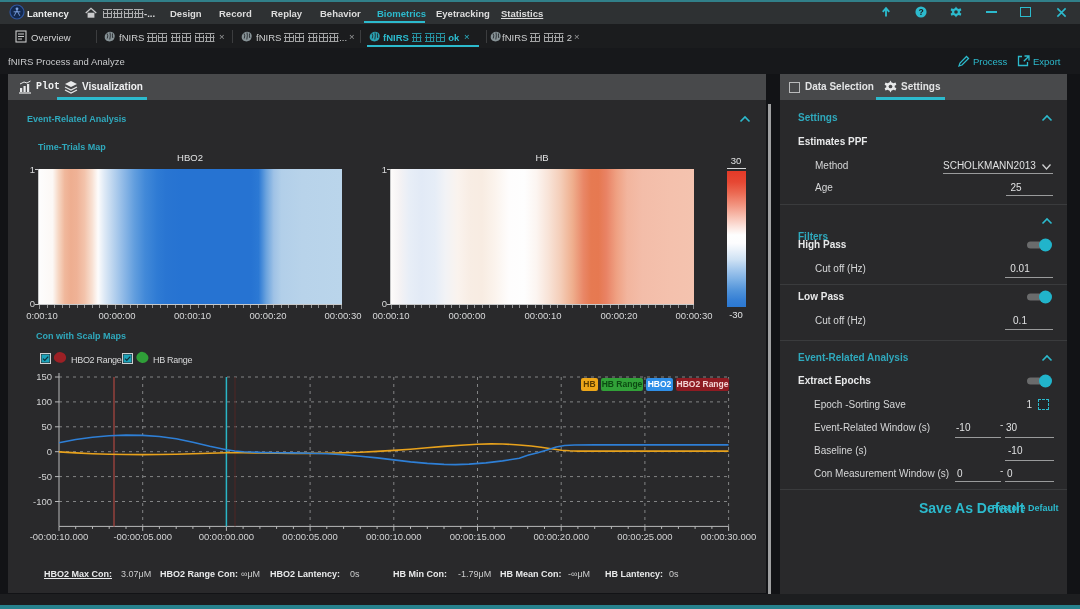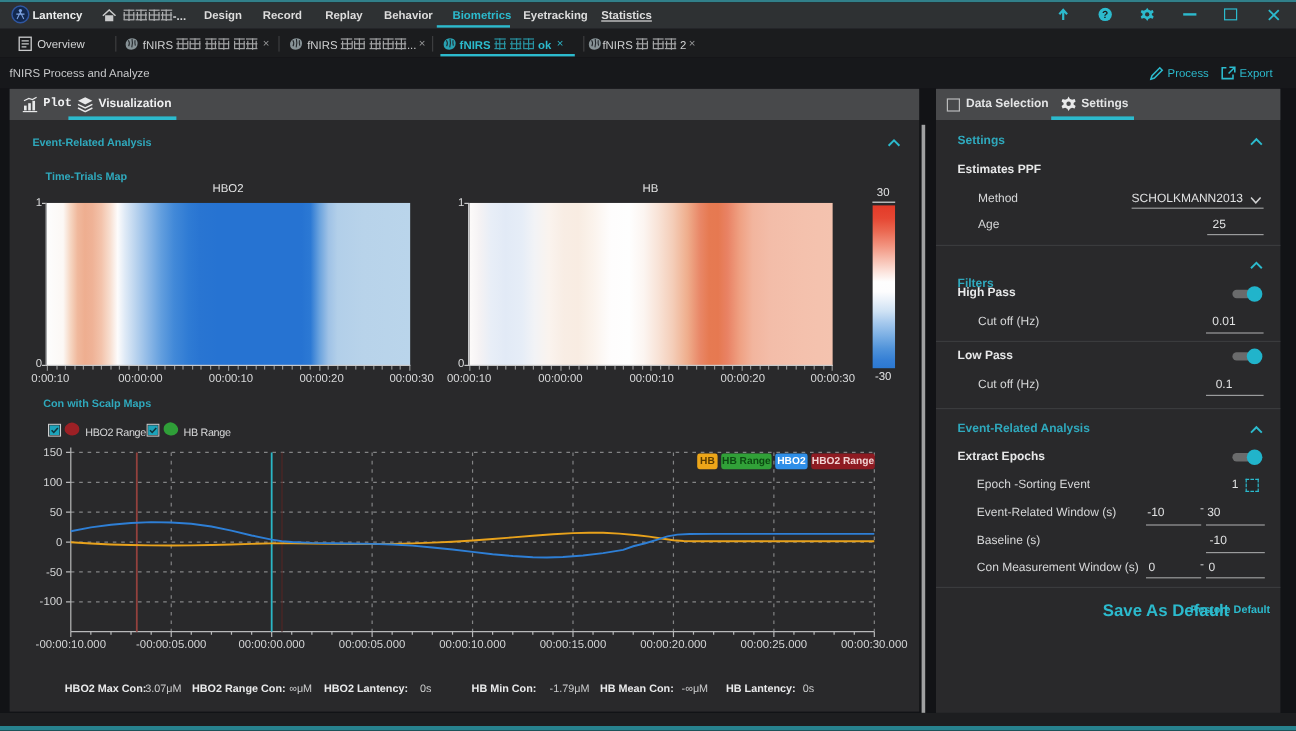--- a/index.html
+++ b/index.html
@@ -430,21 +430,21 @@
     <text x="385.8" y="175.4" font-size="9.5" fill="#d2d3d4" text-anchor="middle" font-family="Liberation Sans">00:00:10.000</text>
     <text x="469.5" y="175.4" font-size="9.5" fill="#d2d3d4" text-anchor="middle" font-family="Liberation Sans">00:00:15.000</text>
     <text x="553.2" y="175.4" font-size="9.5" fill="#d2d3d4" text-anchor="middle" font-family="Liberation Sans">00:00:20.000</text>
     <text x="636.9" y="175.4" font-size="9.5" fill="#d2d3d4" text-anchor="middle" font-family="Liberation Sans">00:00:25.000</text>
     <text x="720.6" y="175.4" font-size="9.5" fill="#d2d3d4" text-anchor="middle" font-family="Liberation Sans">00:00:30.000</text>
   </svg>
 <div class="abs" style="left:581px;top:378px;width:17px;height:13px;background:#eda619;border-radius:2px;font-size:8.5px;font-weight:bold;color:#5a3c00;text-align:center;line-height:13px;font-family:'Liberation Sans';">HB</div>
 <div class="abs" style="left:601px;top:378px;width:42px;height:13px;background:#31a138;border-radius:2px;font-size:8.5px;font-weight:bold;color:#0c4a12;text-align:center;line-height:13px;">HB Range</div>
 <div class="abs" style="left:646px;top:378px;width:27px;height:13px;background:#2f8fe8;border-radius:2px;font-size:8.5px;font-weight:bold;color:#fff;text-align:center;line-height:13px;">HBO2</div>
 <div class="abs" style="left:676px;top:378px;width:53px;height:13px;background:#8e1b22;border-radius:2px;font-size:8.5px;font-weight:bold;color:#f2d4d4;text-align:center;line-height:13px;">HBO2 Range</div>
-<div class="txt b" style="left:54px;top:568px;color:#e9eaeb;font-size:9px;">HBO2 Max Con:</div>
+<div class="txt b" style="left:44px;top:568px;color:#e9eaeb;font-size:9px;text-decoration:underline;">HBO2 Max Con:</div>
 <div class="txt" style="left:121px;top:568px;color:#cbcccd;font-size:9px;">3.07μM</div>
 <div class="txt b" style="left:160px;top:568px;color:#e9eaeb;font-size:9px;">HBO2 Range Con:</div>
 <div class="txt" style="left:241px;top:568px;color:#cbcccd;font-size:9px;">∞μM</div>
 <div class="txt b" style="left:270px;top:568px;color:#e9eaeb;font-size:9px;">HBO2 Lantency:</div>
 <div class="txt" style="left:350px;top:568px;color:#cbcccd;font-size:9px;">0s</div>
 <div class="txt b" style="left:393px;top:568px;color:#e9eaeb;font-size:9px;">HB Min Con:</div>
 <div class="txt" style="left:458px;top:568px;color:#cbcccd;font-size:9px;">-1.79μM</div>
 <div class="txt b" style="left:500px;top:568px;color:#e9eaeb;font-size:9px;">HB Mean Con:</div>
 <div class="txt" style="left:568px;top:568px;color:#cbcccd;font-size:9px;">-∞μM</div>
 <div class="txt b" style="left:605px;top:568px;color:#e9eaeb;font-size:9px;">HB Lantency:</div>
@@ -488,21 +488,21 @@
 <div class="abs" style="left:780px;top:340px;width:287px;height:1px;background:#3a3b3d;"></div>
 <div class="txt b t10" style="left:798px;top:352px;color:#2fa9bd;">Event-Related Analysis</div>
 <svg class="abs" style="left:1041px;top:354px;" width="12" height="8" viewBox="0 0 12 8">
 <path d="M1.5 6.5 L6 2 L10.5 6.5" fill="none" stroke="#2cbacd" stroke-width="1.6"></path>
   </svg>
 <div class="txt b t10" style="left:798px;top:375px;color:#e8e9ea;">Extract Epochs</div>
 <svg class="abs" style="left:1026px;top:374px;" width="27" height="14" viewBox="0 0 27 14">
 <rect x="1" y="3.5" width="20" height="7" rx="3.5" fill="#6a6b6c"></rect>
 <circle cx="19.5" cy="7" r="6.5" fill="#21b4cb"></circle>
   </svg>
-<div class="txt t10" style="left:814px;top:399px;color:#d6d7d8;">Epoch -Sorting Event</div>
+<div class="txt t10" style="left:814px;top:399px;color:#d6d7d8;">Epoch -Sorting Save</div>
 <div class="txt t10" style="left:1020px;top:399px;width:12px;text-align:right;color:#e0e1e2;">1</div>
 <div class="abs" style="left:1038px;top:399px;width:11px;height:11px;border:1px dashed #2cbacd;background:#232426;"></div>
 <div class="txt t10" style="left:814px;top:422px;color:#d6d7d8;">Event-Related Window (s)</div>
 <div class="txt t10" style="left:956px;top:422px;color:#e0e1e2;">-10</div>
 <div class="abs" style="left:955px;top:437px;width:46px;height:1px;background:#9a9b9c;"></div>
 <div class="txt t10" style="left:1000px;top:419px;color:#d6d7d8;">-</div>
 <div class="txt t10" style="left:1006px;top:422px;color:#e0e1e2;">30</div>
 <div class="abs" style="left:1005px;top:437px;width:49px;height:1px;background:#9a9b9c;"></div>
 <div class="txt t10" style="left:814px;top:445px;color:#d6d7d8;">Baseline (s)</div>
 <div class="txt t10" style="left:1008px;top:445px;color:#e0e1e2;">-10</div>

